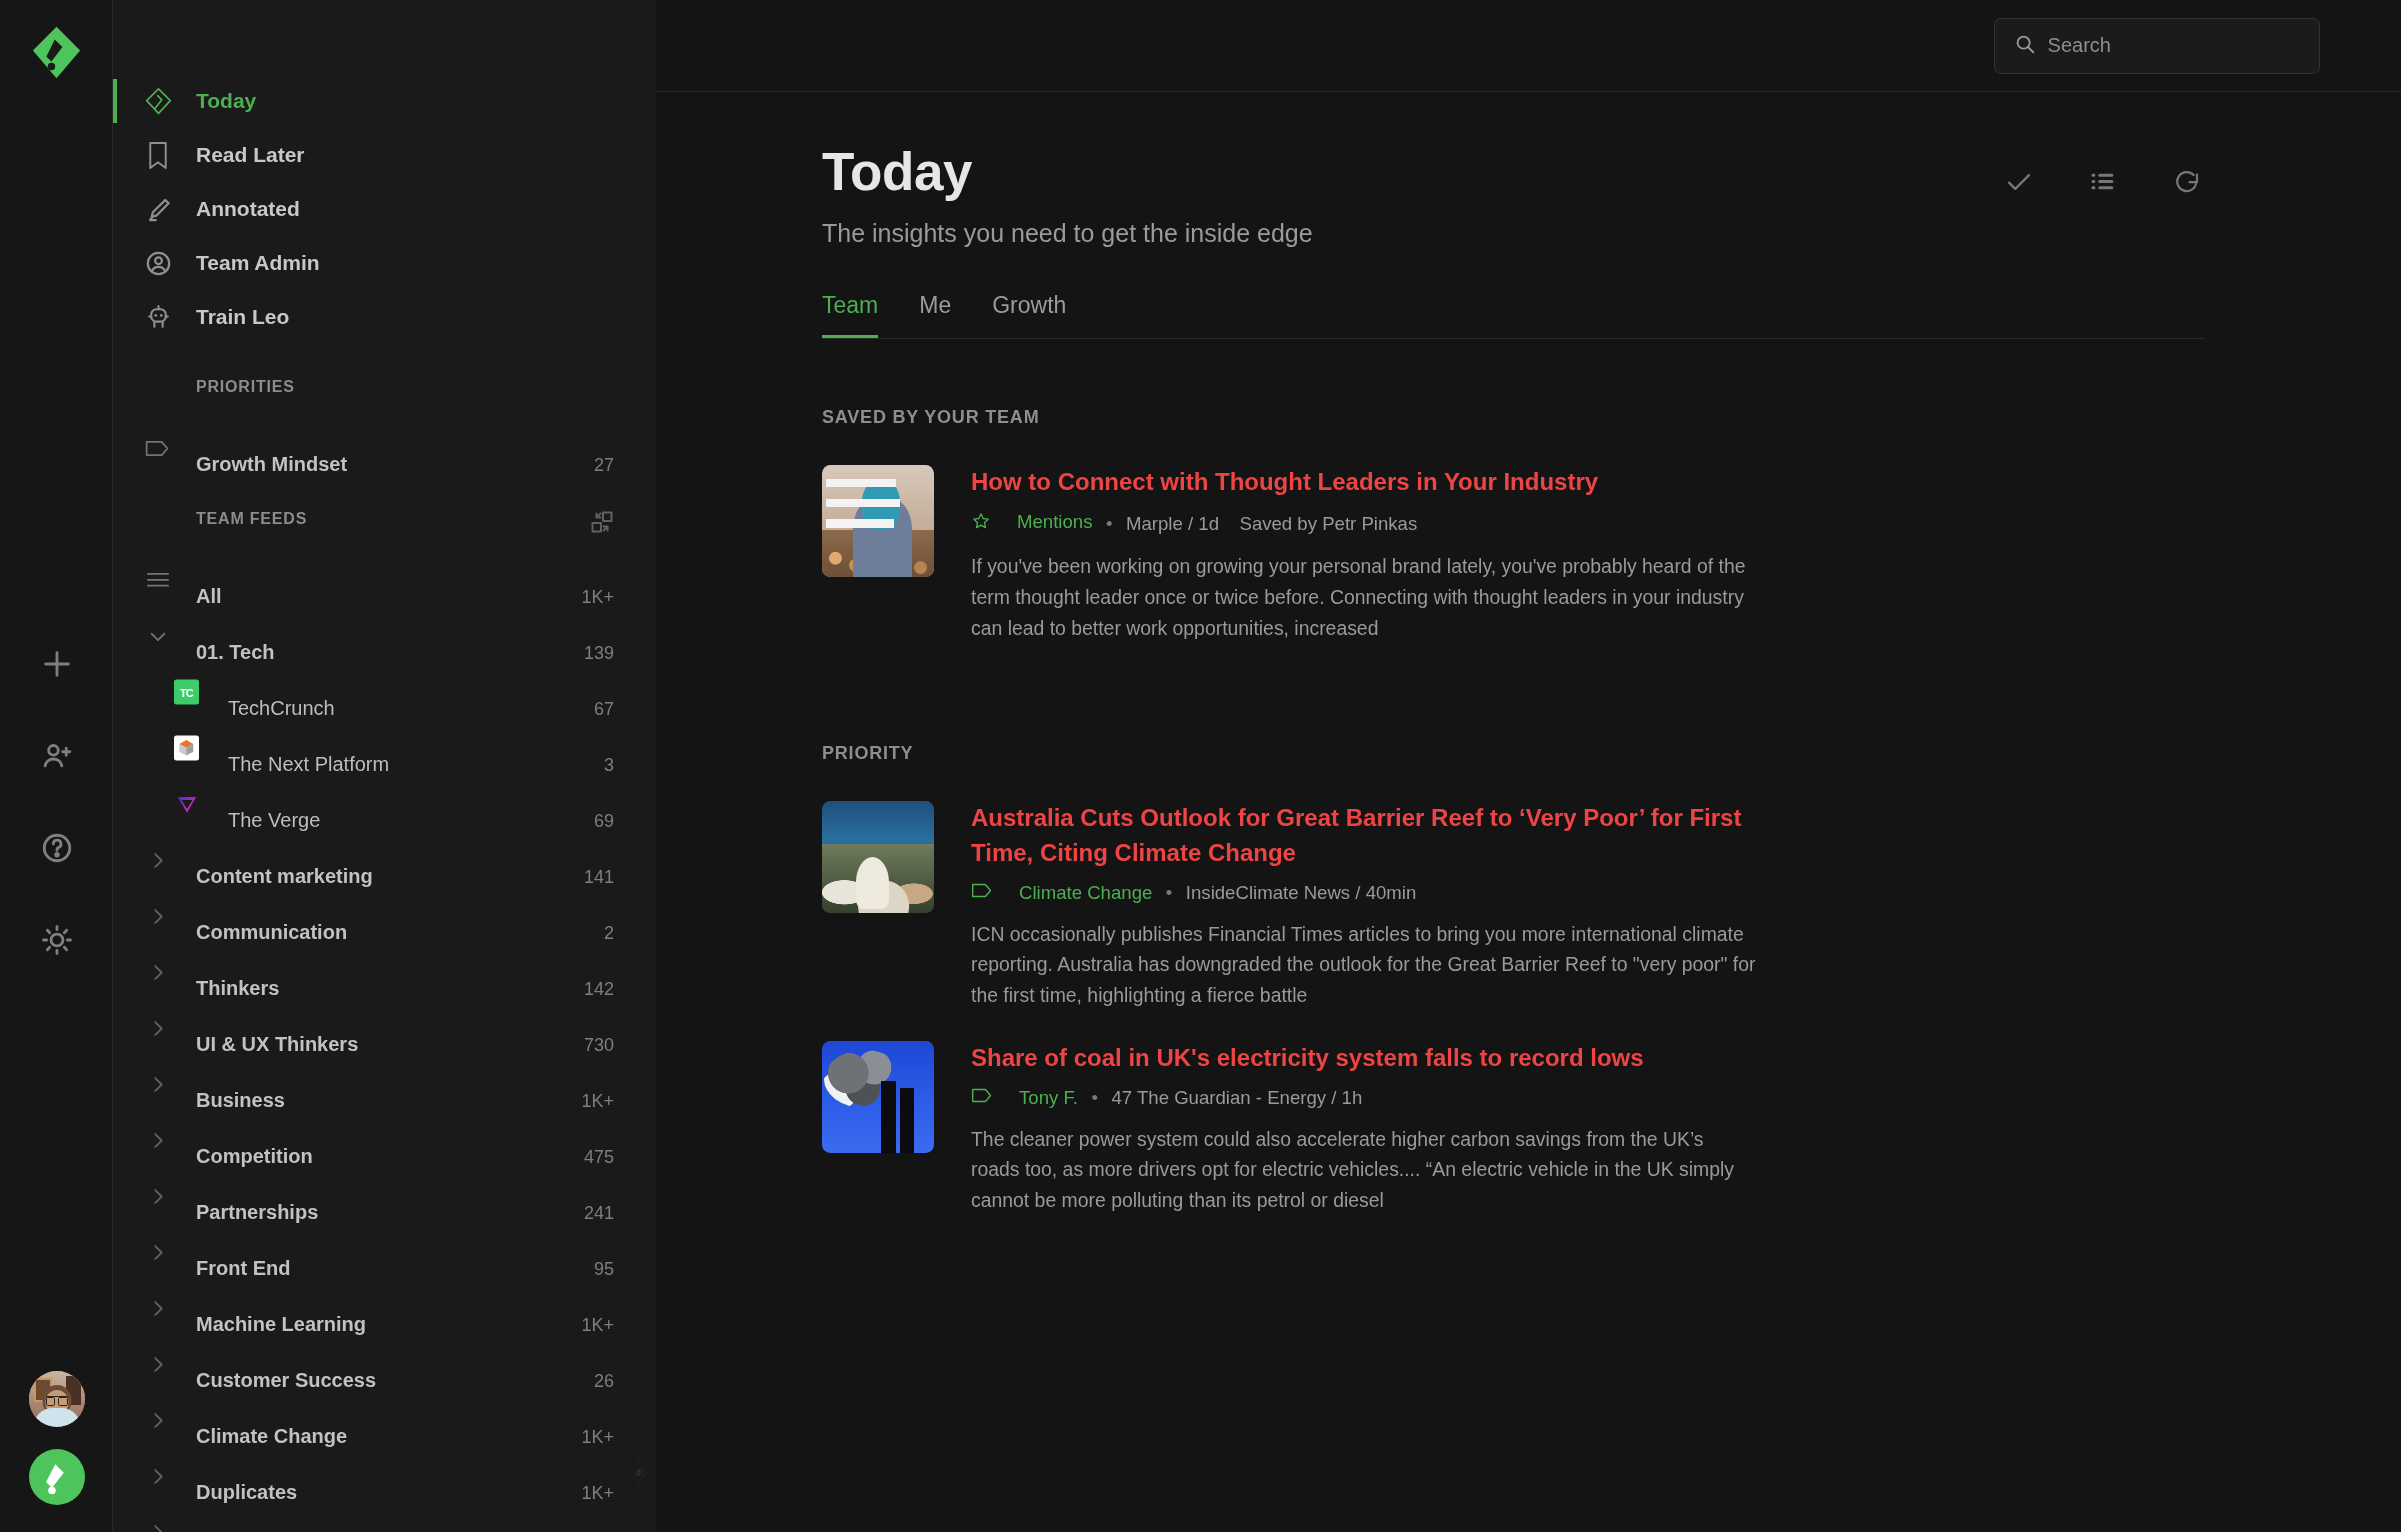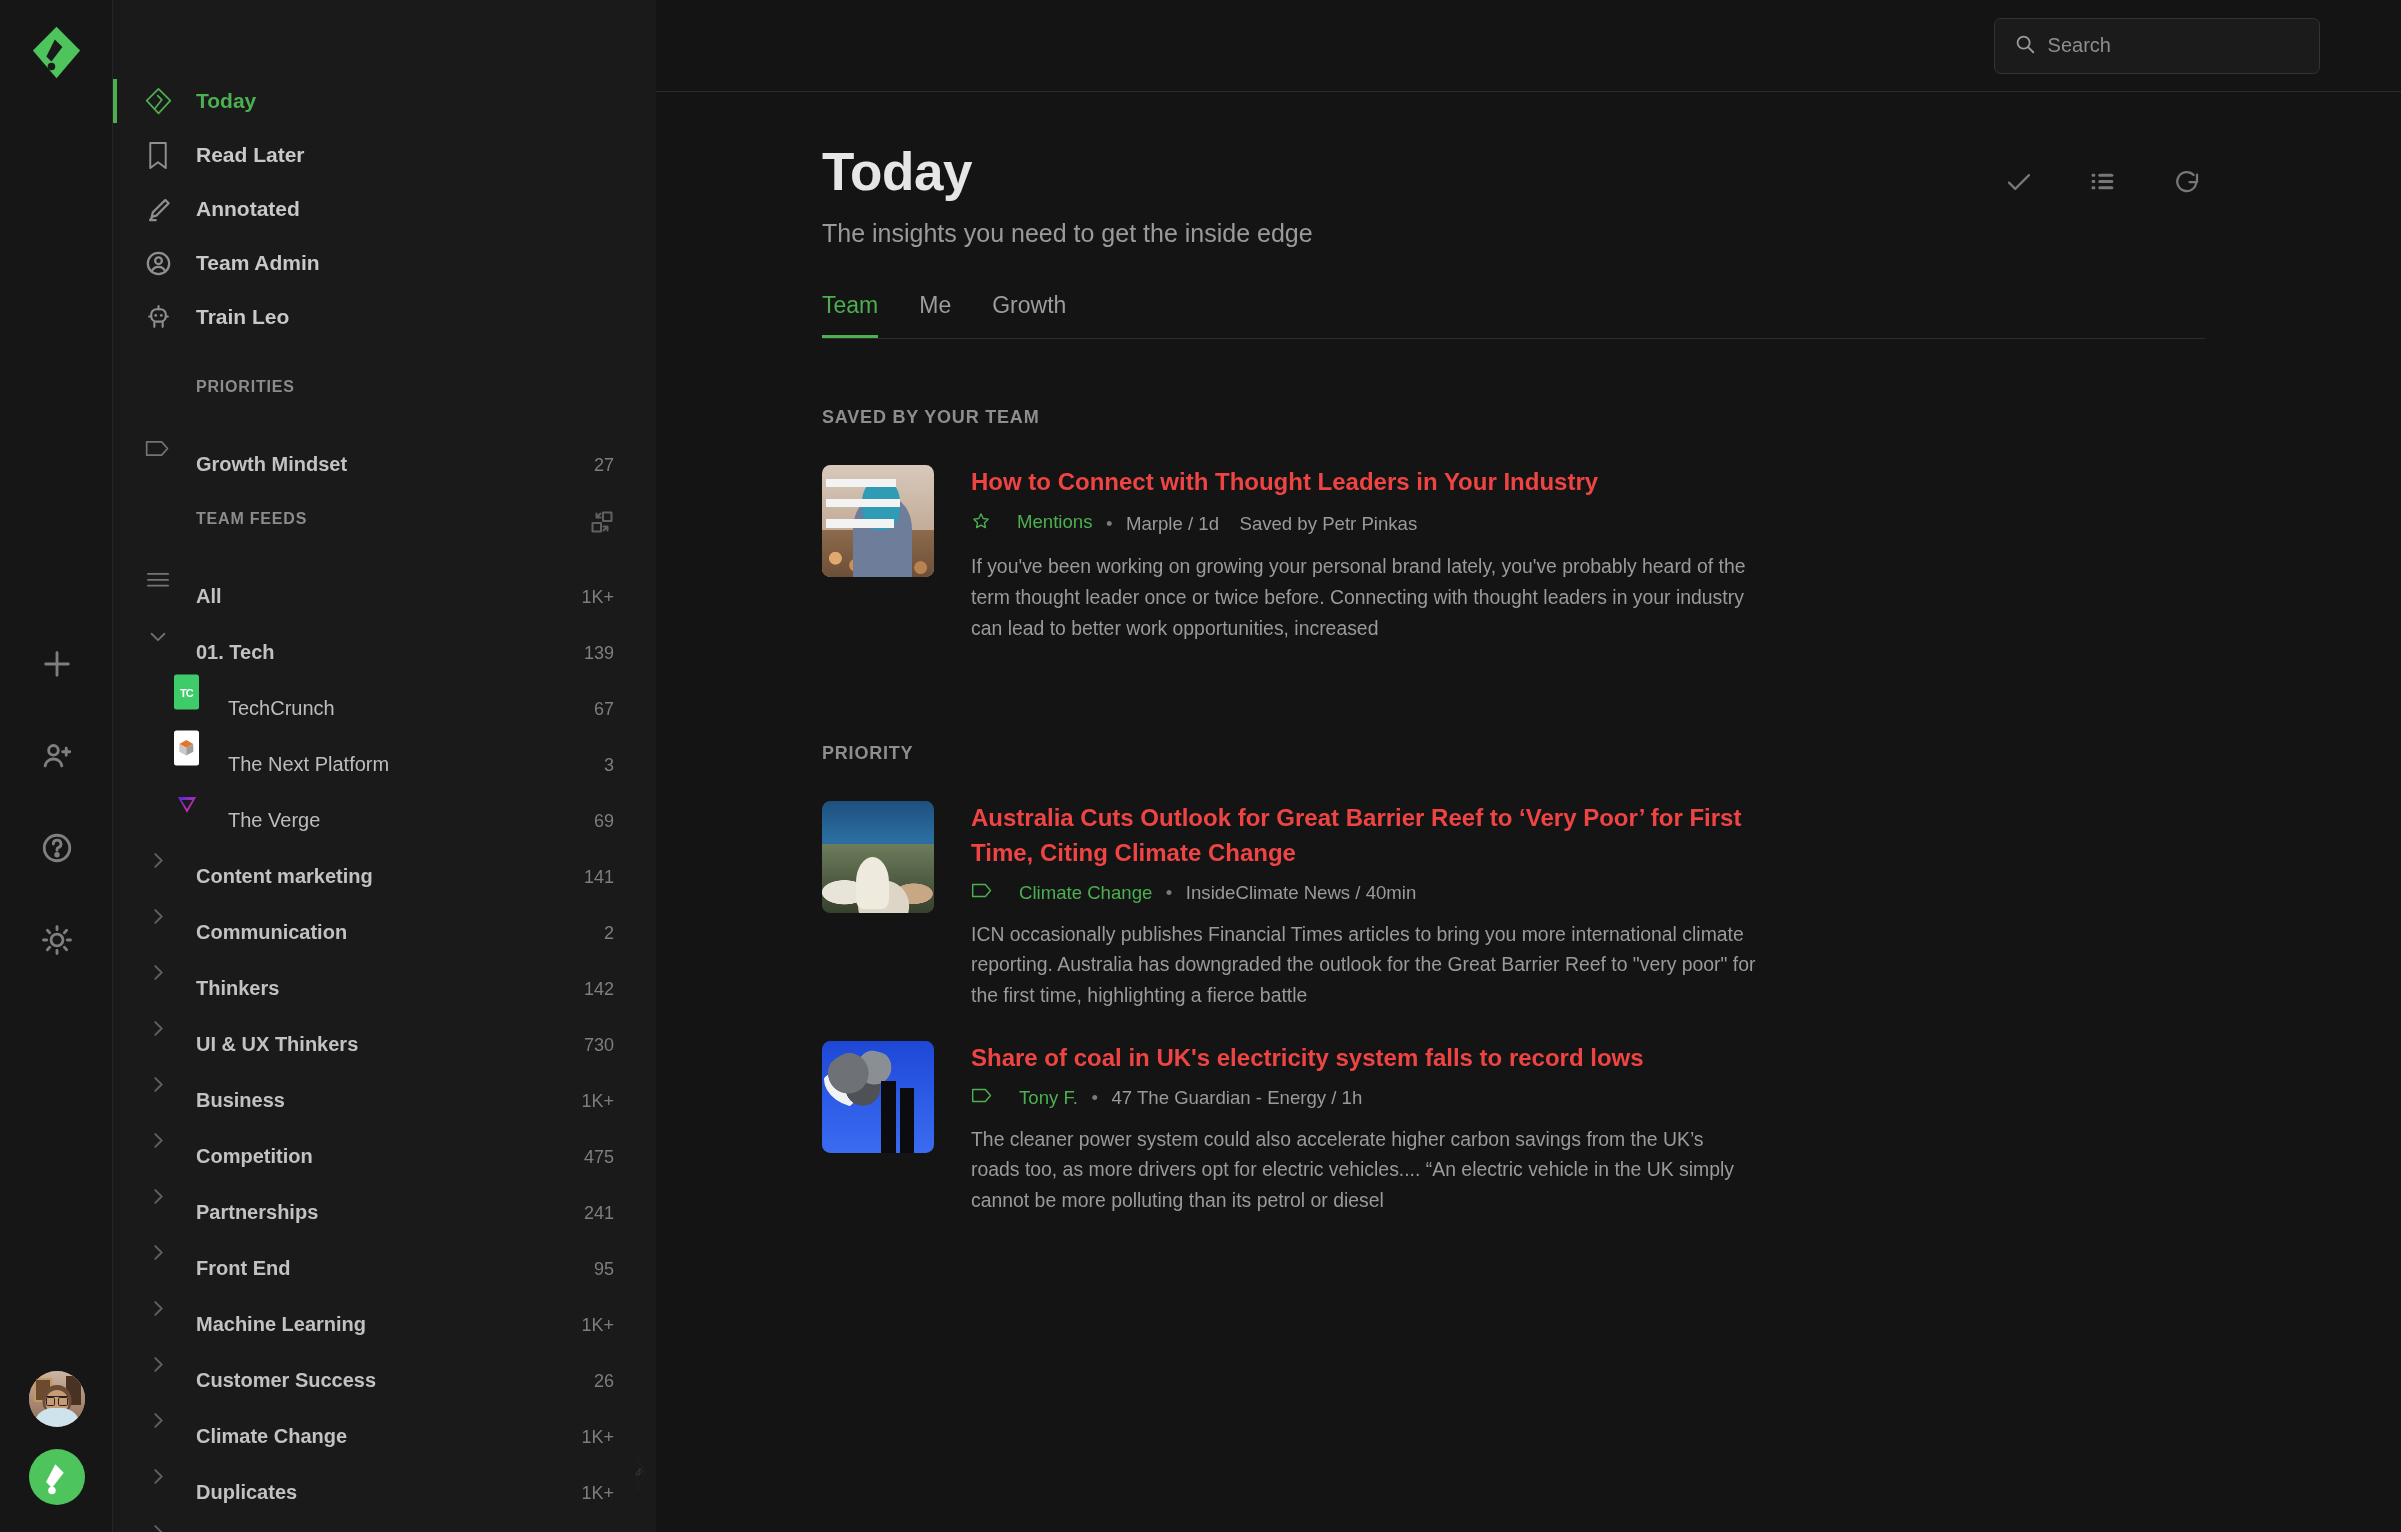--- a/index.html
+++ b/index.html
@@ -99,21 +99,21 @@
   .feed-row .fr-icon {
     position: absolute; left: 30px; top: 50%; transform: translateY(-50%);
     width: 29px; height: 29px; display: flex; align-items: center; justify-content: center;
     opacity: .6;
   }
   .feed-row .fr-label { flex: 1 1 auto; white-space: nowrap; overflow: hidden; text-overflow: ellipsis; }
   .feed-row .fr-count { color: #7e7e7e; font-size: 18px; font-weight: 400; margin-left: 13.5px; }
 
   .feed-row.sub { padding-left: 115px; font-weight: 400; color: #bdbdbd; font-size: 20px;}
   .feed-row.sub .fr-icon { left: 61px; width: 25px; height: 25px; opacity: 1; }
-  .fav { width: 25px; height: 35px; border-radius: 2.5px; display:flex; align-items:center; justify-content:center; font-size:11px; font-weight:800;}
+  .fav { width: 25px; height: 25px; border-radius: 2.5px; display:flex; align-items:center; justify-content:center; font-size:11px; font-weight:800;}
   .fav.tc { background: #3ecb6a; color: #fff; letter-spacing:-0.8px; }
   .fav.tnp { background: #ffffff; }
   .fav.verge { background: #1a1a1a; }
 
   
   .pin-handle {
     position: absolute; right: -0.8px; top: 1432px;
     width: 34px; height: 81px;
     display: flex; align-items: center; justify-content: center;
   }

